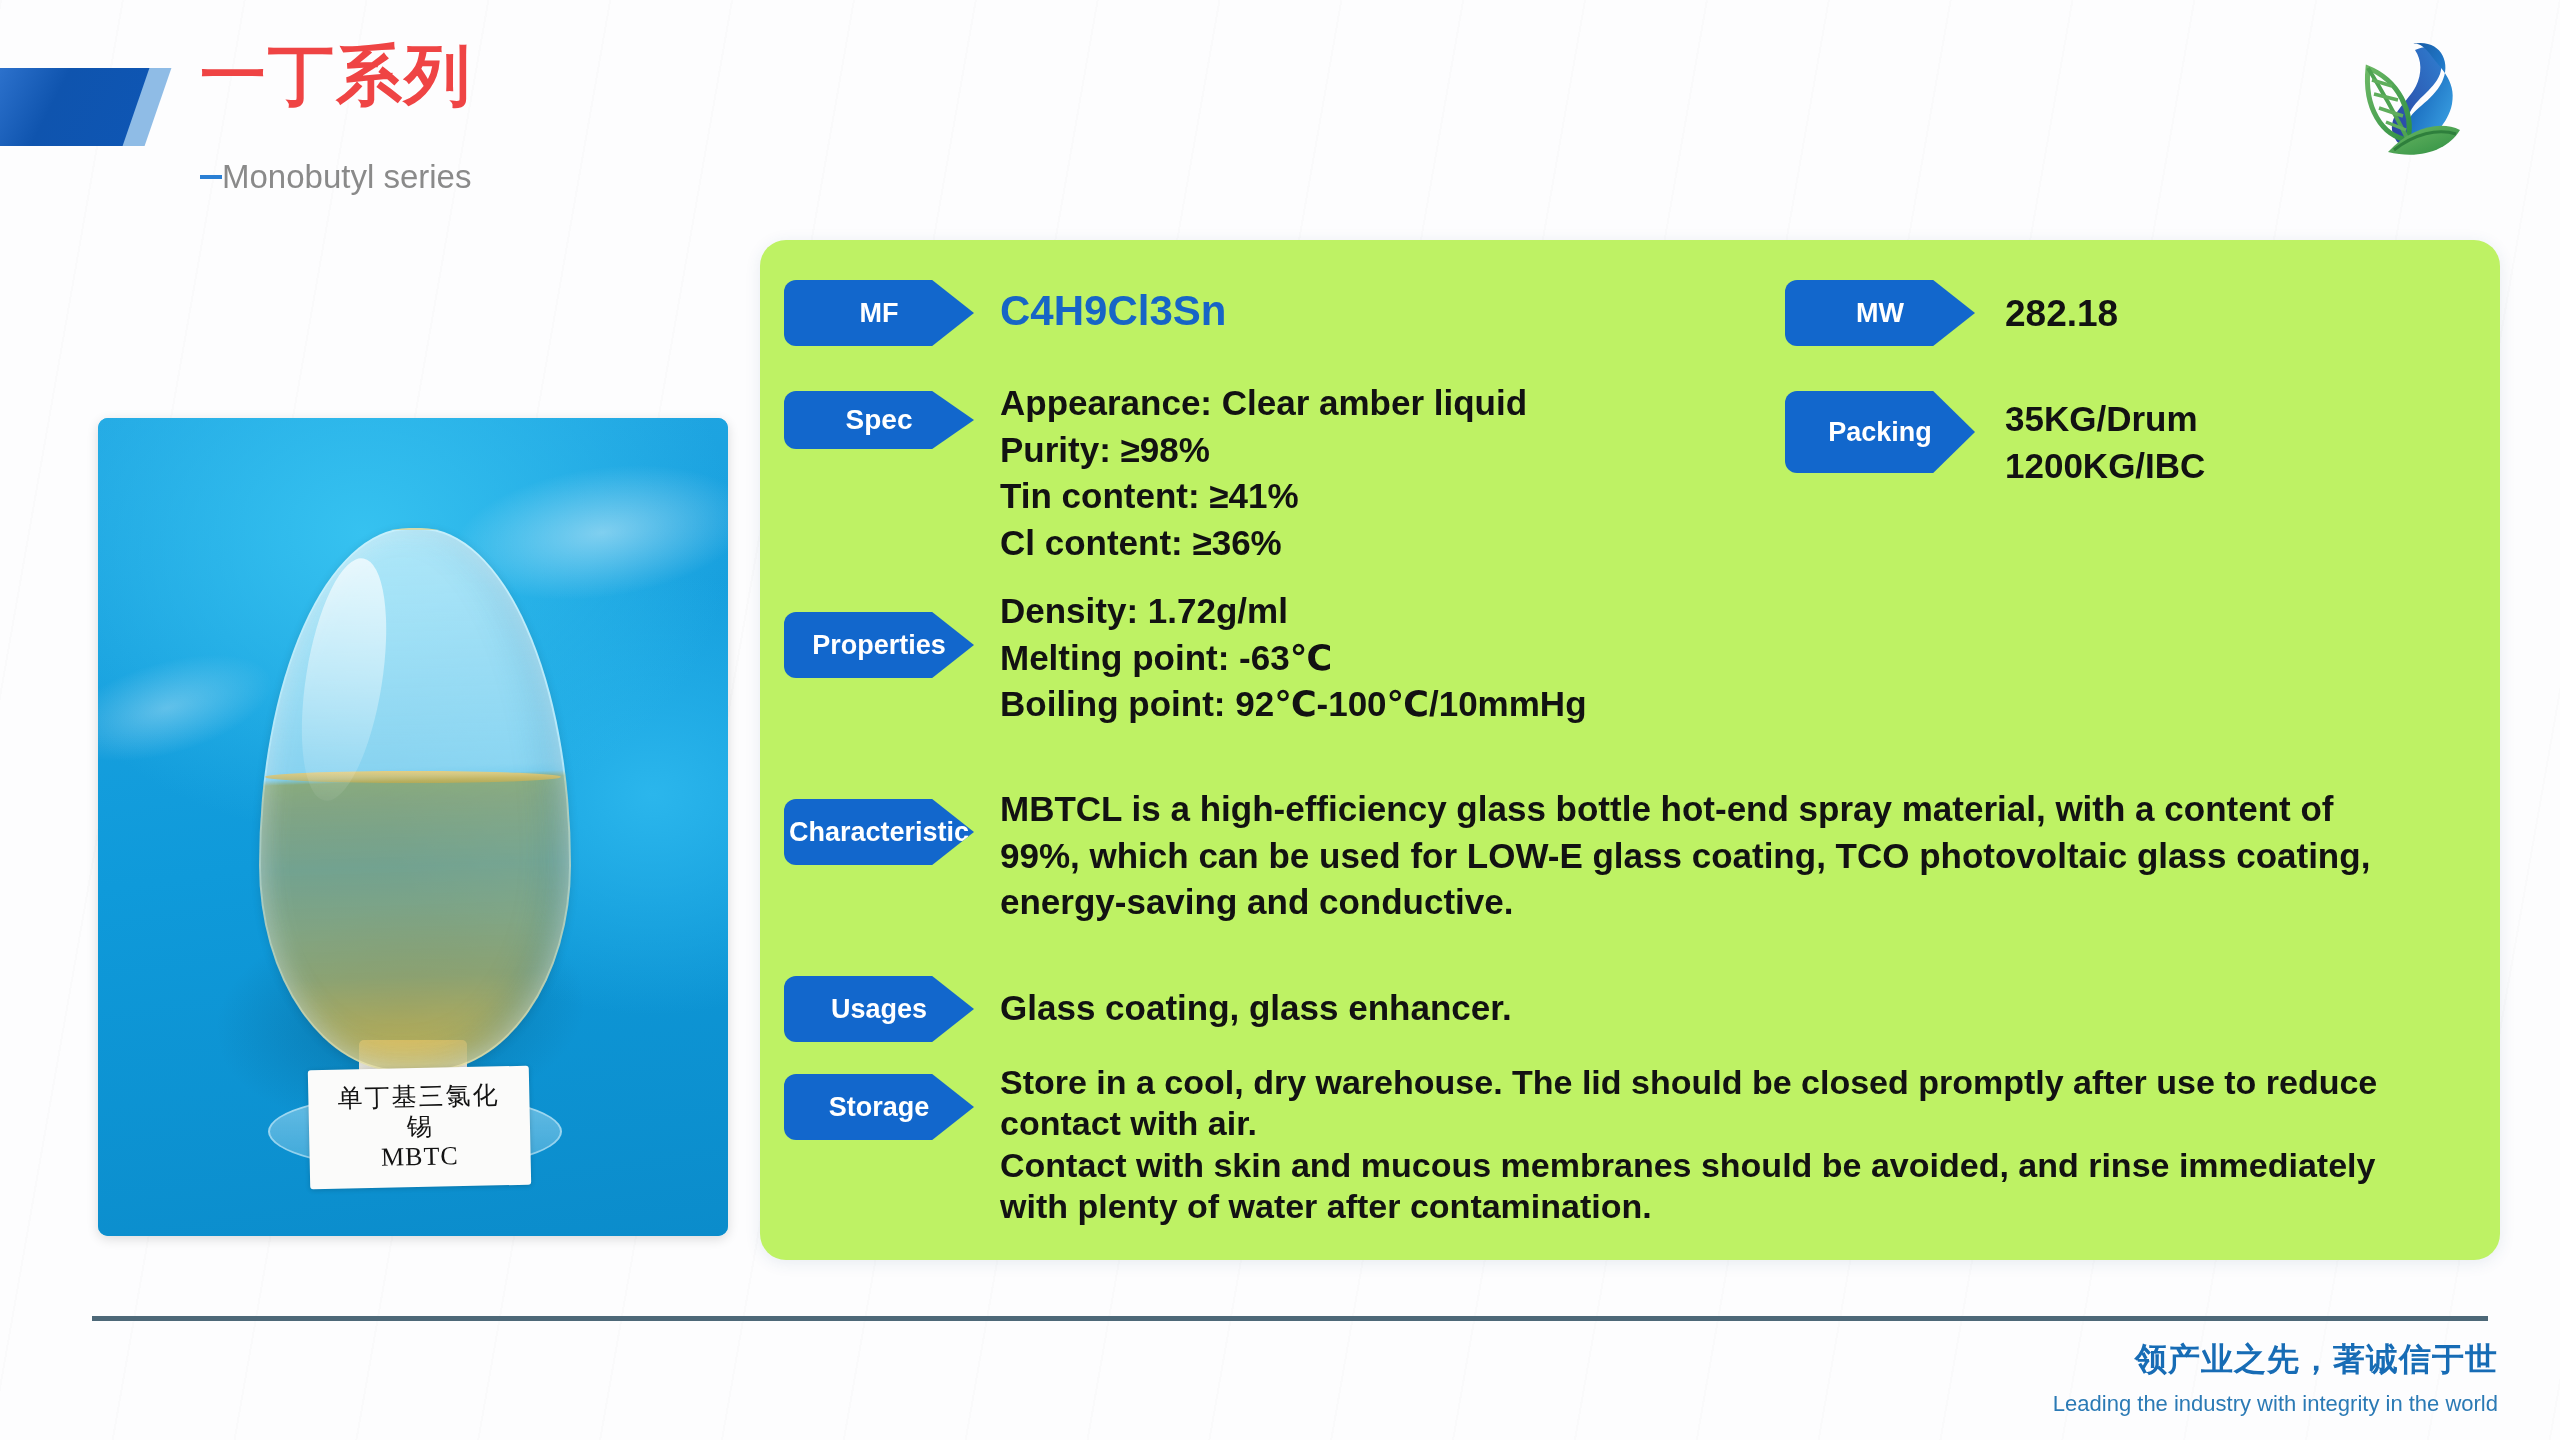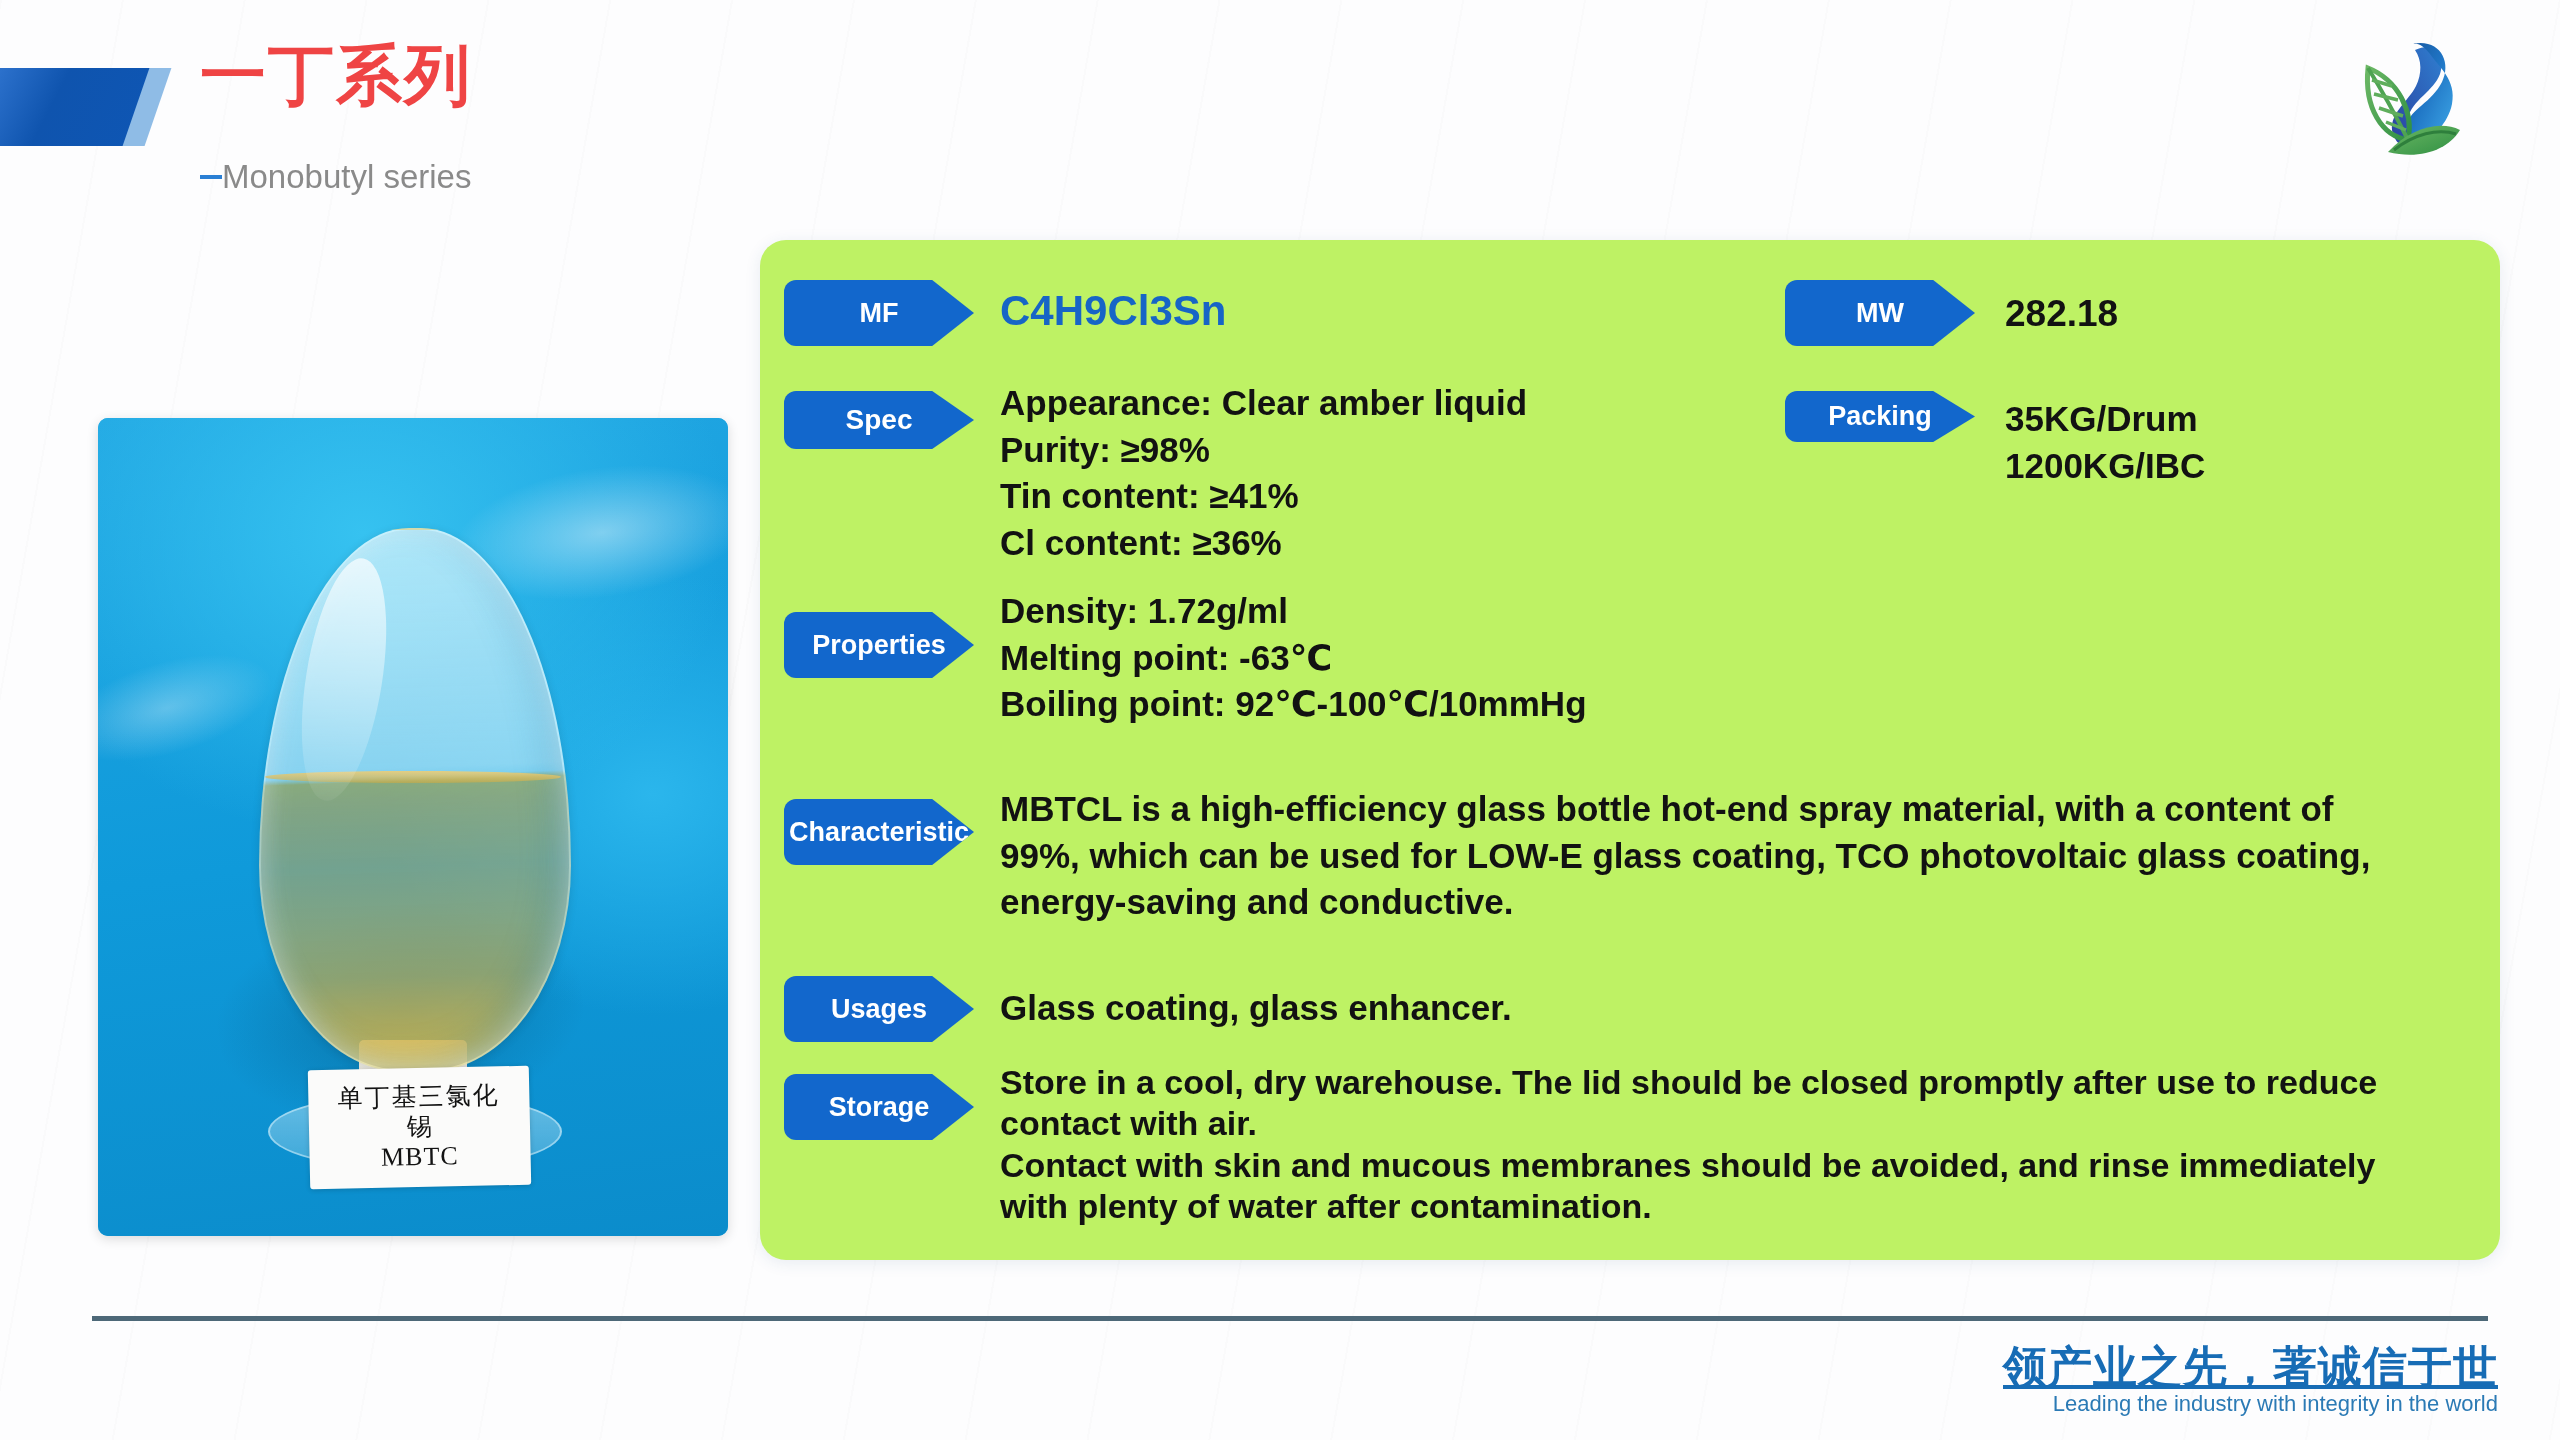--- a/index.html
+++ b/index.html
@@ -301,27 +301,26 @@
     left: 92px;
     top: 1316px;
     width: 2396px;
     height: 5px;
     background: #4d6878;
   }
   #footer-slogan-cn {
     position: absolute;
     right: 62px;
     top: 1338px;
-    font-size: 44px;
+    font-size: 32px;
     font-weight: 700;
     color: #176cb5;
     letter-spacing: 1px;
     white-space: nowrap;
     font-family: "DejaVu Sans", sans-serif;
-    text-decoration: underline;
   }
   #footer-slogan-en {
     position: absolute;
     right: 62px;
     top: 1391px;
     font-size: 22px;
     color: #2b7ab5;
     white-space: nowrap;
   }
 </style>
@@ -407,21 +406,21 @@
     <div class="field-value" style="left:1245px; top:50px; font-size:37px;">282.18</div>
 
     <div class="tag pennant" style="left:24px; top:151px; width:190px; height:58px; font-size:28px;justify-content:center;">
       <span>Spec</span>
     </div>
     <div class="field-value" style="left:240px; top:140px; font-size:35px; white-space:pre-line; line-height:1.33;">Appearance: Clear amber liquid
 Purity: ≥98%
 Tin content: ≥41%
 Cl content: ≥36%</div>
 
-    <div class="tag pennant" style="left:1025px; top:151px; width:190px; height:51px; font-size:27px;text-align:right;">
+    <div class="tag pennant" style="left:1025px; top:151px; width:190px; height:82px; font-size:27px;text-align:right;">
       <span>Packing</span>
     </div>
     <div class="field-value" style="left:1245px; top:156px; font-size:35px; white-space:pre-line; line-height:1.33;">35KG/Drum
 1200KG/IBC</div>
 
     <div class="tag pennant" style="left:24px; top:372px; width:190px; height:66px; font-size:27px;">
       <span>Properties</span>
     </div>
     <div class="field-value" style="left:240px; top:348px; font-size:35px; white-space:pre-line; line-height:1.33;">Density: 1.72g/ml
 Melting point: -63℃

